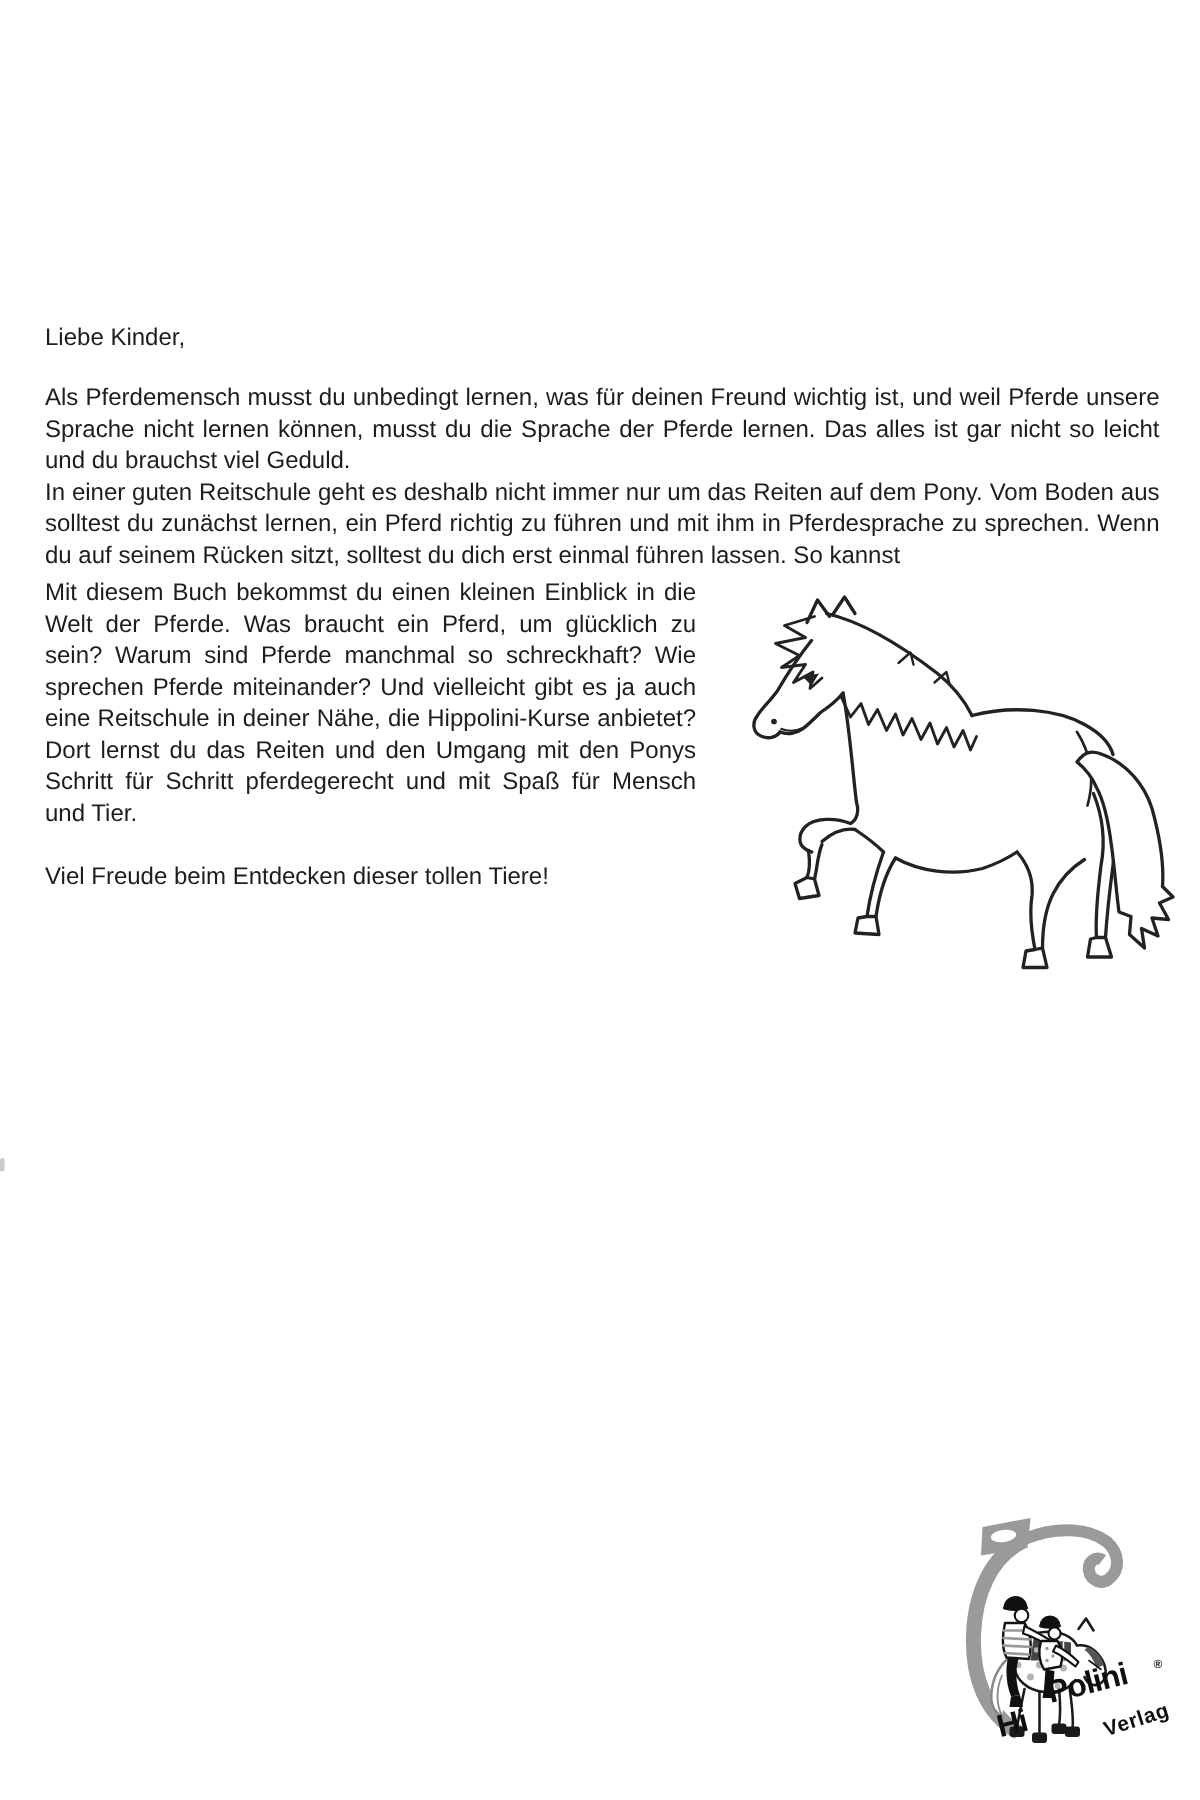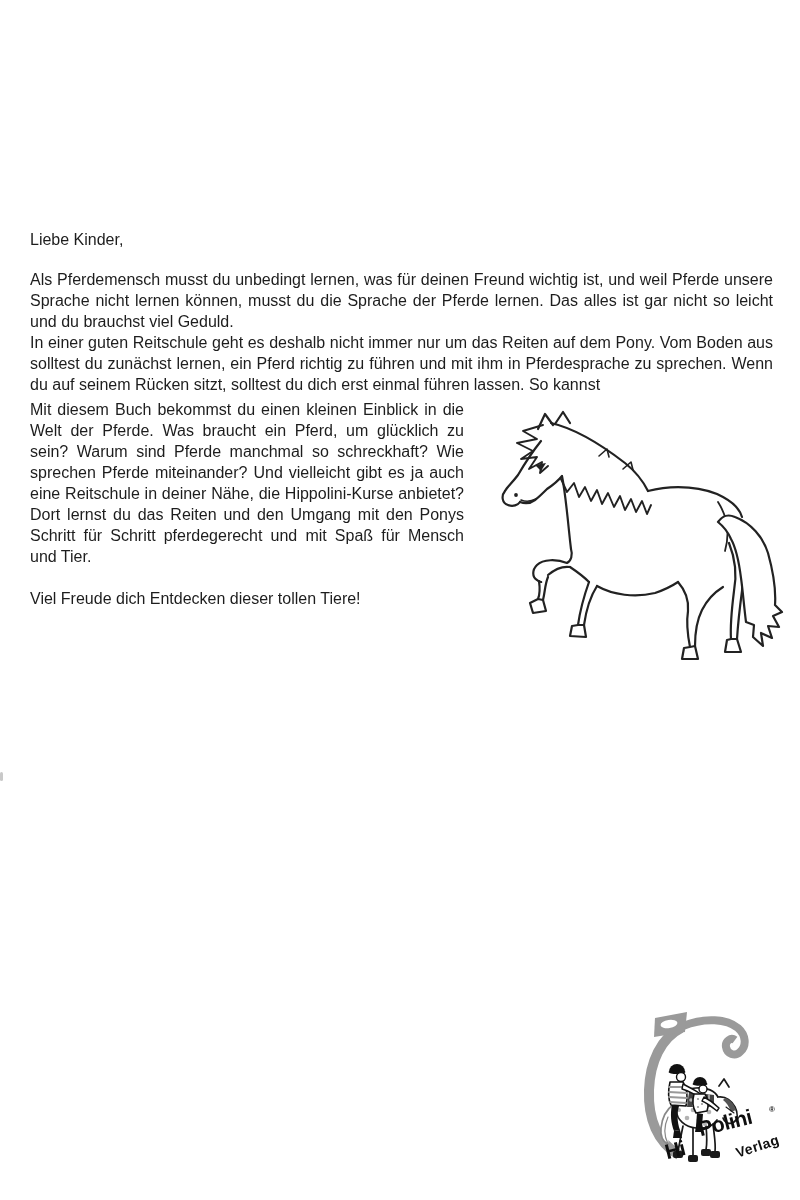--- a/index.html
+++ b/index.html
@@ -1,20 +1,20 @@
 <!DOCTYPE html>
 <html lang="de"><head>
 <meta charset="utf-8">
 <style>
   html,body{margin:0;padding:0;background:#ffffff;}
   .page{
     position:relative;width:800px;height:1200px;background:#ffffff;overflow:hidden;
     font-family:"Liberation Sans","DejaVu Sans",sans-serif;color:#1d1d1d;
   }
-  .letter{position:absolute;left:30px;top:229px;width:743px;font-size:16px;line-height:21px;}
+  .letter{position:absolute;left:30px;top:215px;width:743px;font-size:16px;line-height:21px;}
   .salutation{margin:0 0 19px 0;}
   .para{margin:0;text-align:justify;}
   .columns{display:flex;margin-top:4px;}
   .col-text{width:434px;}
   .horse-fig{width:309px;position:relative;}
   .horse-fig svg{position:absolute;left:21px;top:2px;overflow:visible;}
   .closing{margin:21px 0 0 0;}
   .scan-artifact{position:absolute;left:0;top:772px;width:3px;height:9px;background:#c9c9c9;border-radius:2px;}
 
   .logo{position:absolute;left:641px;top:1012px;width:160px;height:182px;}
@@ -32,21 +32,21 @@
 
   <div class="letter">
     <p class="salutation">Liebe Kinder,</p>
 
     <p class="para">Als Pferdemensch musst du unbedingt lernen, was für deinen Freund wichtig ist, und weil Pferde unsere Sprache nicht lernen können, musst du die Sprache der Pferde lernen. Das alles ist gar nicht so leicht und du brauchst viel Geduld.</p>
     <p class="para">In einer guten Reitschule geht es deshalb nicht immer nur um das Reiten auf dem Pony. Vom Bo­den aus solltest du zunächst lernen, ein Pferd richtig zu führen und mit ihm in Pferdesprache zu sprechen. Wenn du auf seinem Rücken sitzt, solltest du dich erst einmal führen lassen. So kannst</p>
 
     <div class="columns">
       <div class="col-text">
         <p class="para">Mit diesem Buch bekommst du einen kleinen Einblick in die Welt der Pferde. Was braucht ein Pferd, um glücklich zu sein? Warum sind Pferde manchmal so schreckhaft? Wie sprechen Pferde miteinander? Und vielleicht gibt es ja auch eine Reitschule in deiner Nähe, die Hippolini-Kurse anbietet? Dort lernst du das Reiten und den Um­gang mit den Ponys Schritt für Schritt pferdegerecht und mit Spaß für Mensch und Tier.</p>
-        <p class="para closing">Viel Freude dich Entdecken dieser tollen Tiere!</p>
+        <p class="para closing">Viel Freude beim Entdecken dieser tollen Tiere!</p>
       </div>
 
       <div class="horse-fig">
 
         <svg width="312" height="272" viewBox="0 0 312 272" fill="none" stroke="#222222" stroke-width="2.2" stroke-linecap="round" stroke-linejoin="round" aria-hidden="true">
 
           <path d="M163,90 C190,83 220,86 238,96 C249,102 255,109 257,116"></path>
 
           <path d="M233,101 C242,115 245,132 240,150" stroke-width="1.8"></path>
 

